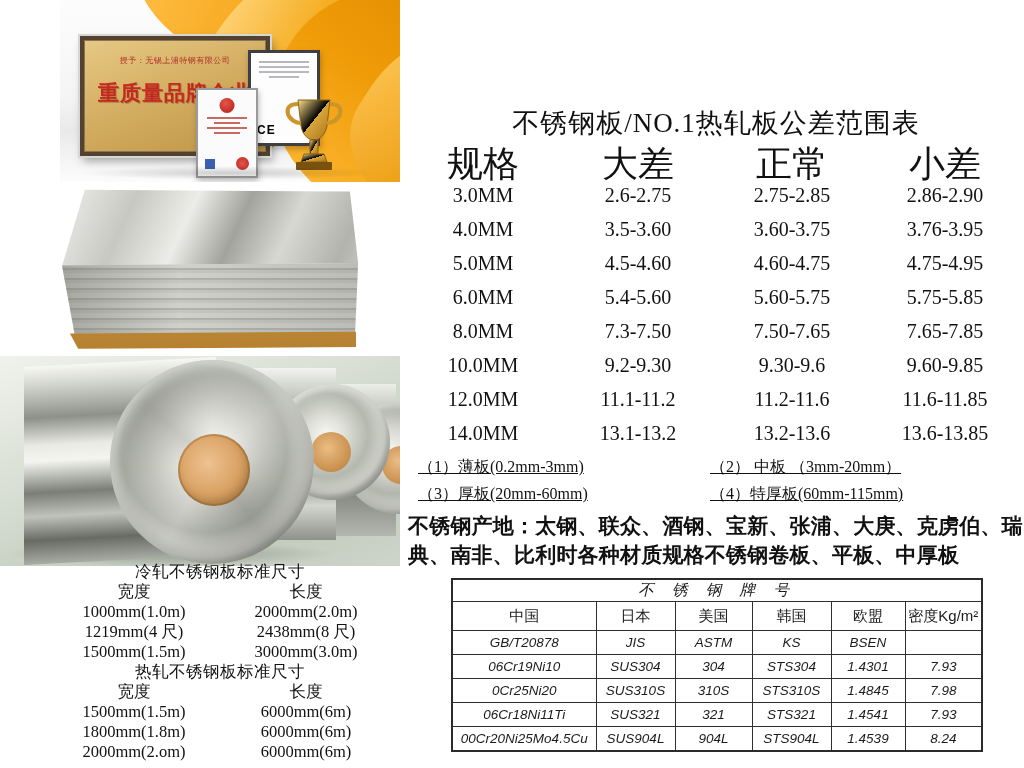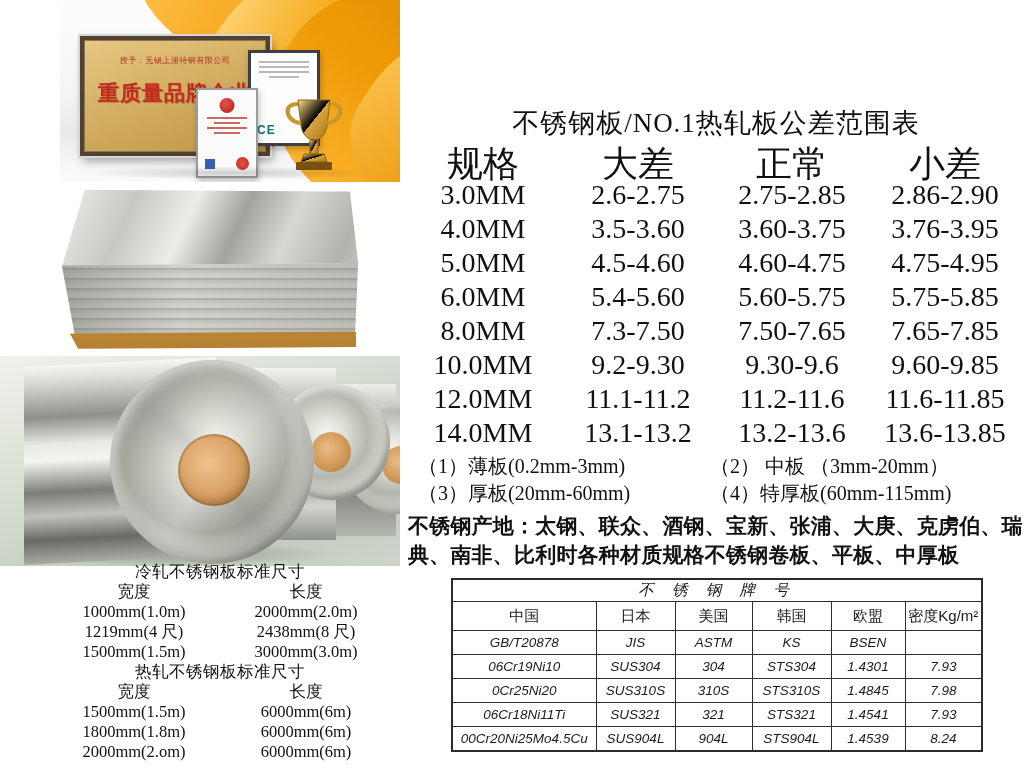--- a/index.html
+++ b/index.html
@@ -41,21 +41,21 @@
   .redline { height:2px; background:#c96a62; margin:3px 9px 0 9px; }
   .redline.short { margin:3px 16px 0 16px; }
   .stamp-blue { position:absolute; left:7px; bottom:7px; width:10px; height:10px; background:#3a5fae; }
   .stamp-red { position:absolute; right:7px; bottom:6px; width:13px; height:13px; border-radius:50%;
     background:radial-gradient(circle,#e0584f,#c02318); }
   .cert2 { position:absolute; left:188px; top:50px; width:66px; height:90px; background:#fdfdfd;
     border:3px solid #3f3f42; box-shadow:1px 3px 6px rgba(0,0,0,.25); }
   .grayline { height:2px; background:#b9b9bd; margin:3px 8px 0 8px; }
   .grayline.t { margin-top:8px; }
   .ce-label { position:absolute; left:6px; bottom:6px; font-family:"Liberation Sans",sans-serif;
-    font-weight:700; font-size:12px; color:#0f766e; letter-spacing:1px; }
+    font-weight:700; font-size:12px; color:#000000; letter-spacing:1px; }
   .trophy-wrap { position:absolute; left:224px; top:94px; width:60px; height:82px; }
   .hero-shadow { position:absolute; left:20px; bottom:2px; width:300px; height:14px;
     background:radial-gradient(ellipse at center, rgba(0,0,0,.18), transparent 70%); }
 
   
   #plates { position:absolute; left:58px; top:183px; width:305px; height:170px; background:#fff; }
   .plate-top { position:absolute; inset:0;
     clip-path:polygon(8.8% 4%, 95.7% 5%, 98.4% 47%, 1.3% 49%);
     background:linear-gradient(115deg,#f0f0ed 0%,#c8c8c3 22%,#ecece8 38%,#a2a39d 52%,#d8d8d3 66%,#b2b3ad 82%,#dededa 100%); }
   .plate-front { position:absolute; inset:0;
@@ -96,23 +96,23 @@
   .core1 { position:absolute; left:178px; top:78px; width:72px; height:72px; border-radius:50%;
     background:radial-gradient(circle at 42% 40%, #eec291, #d8a061 55%, #b5813f 100%);
     box-shadow:inset 0 0 0 2px rgba(120,80,30,.3), inset -3px -5px 8px rgba(0,0,0,.18); }
 
   
   #tolerance { position:absolute; left:408px; top:106px; width:616px; }
   .tol-title { text-align:center; font-size:27px; letter-spacing:1px; line-height:34px; white-space:nowrap; }
   .tol-head, .tol-row { display:grid; grid-template-columns:150px 160px 148px 158px;
     align-items:center; text-align:center; white-space:nowrap; }
   .tol-head { height:38px; font-size:36px;text-align:center; }
-  .tol-row { height:34px; font-size:28px; }
-  .tol-notes { display:grid; grid-template-columns:292px 1fr; font-size:20px; line-height:27px;
-    padding-left:10px; margin-top:3px; white-space:nowrap; }
+  .tol-row { height:34px; font-size:20px; }
+  .tol-notes { display:grid; grid-template-columns:292px 1fr; font-size:16px; line-height:27px;
+    padding-left:10px; margin-top:3px; white-space:nowrap;text-decoration:underline; }
   .origin { margin-top:5px; font-size:21px; font-weight:600; line-height:29px; letter-spacing:.2px; }
 
   
   #sizes { position:absolute; left:48px; top:562px; width:344px; font-size:16.5px; line-height:20px; }
   .size-title { text-align:center; letter-spacing:.5px; }
   .size-headers, .size-row { display:grid; grid-template-columns:1fr 1fr; text-align:center; white-space:nowrap; }
 
   
   #grade { position:absolute; left:451px; top:578px; width:530px; border-collapse:collapse;
     table-layout:fixed; background:#fff; font-family:"Liberation Sans", sans-serif; color:#1b1b1b;

